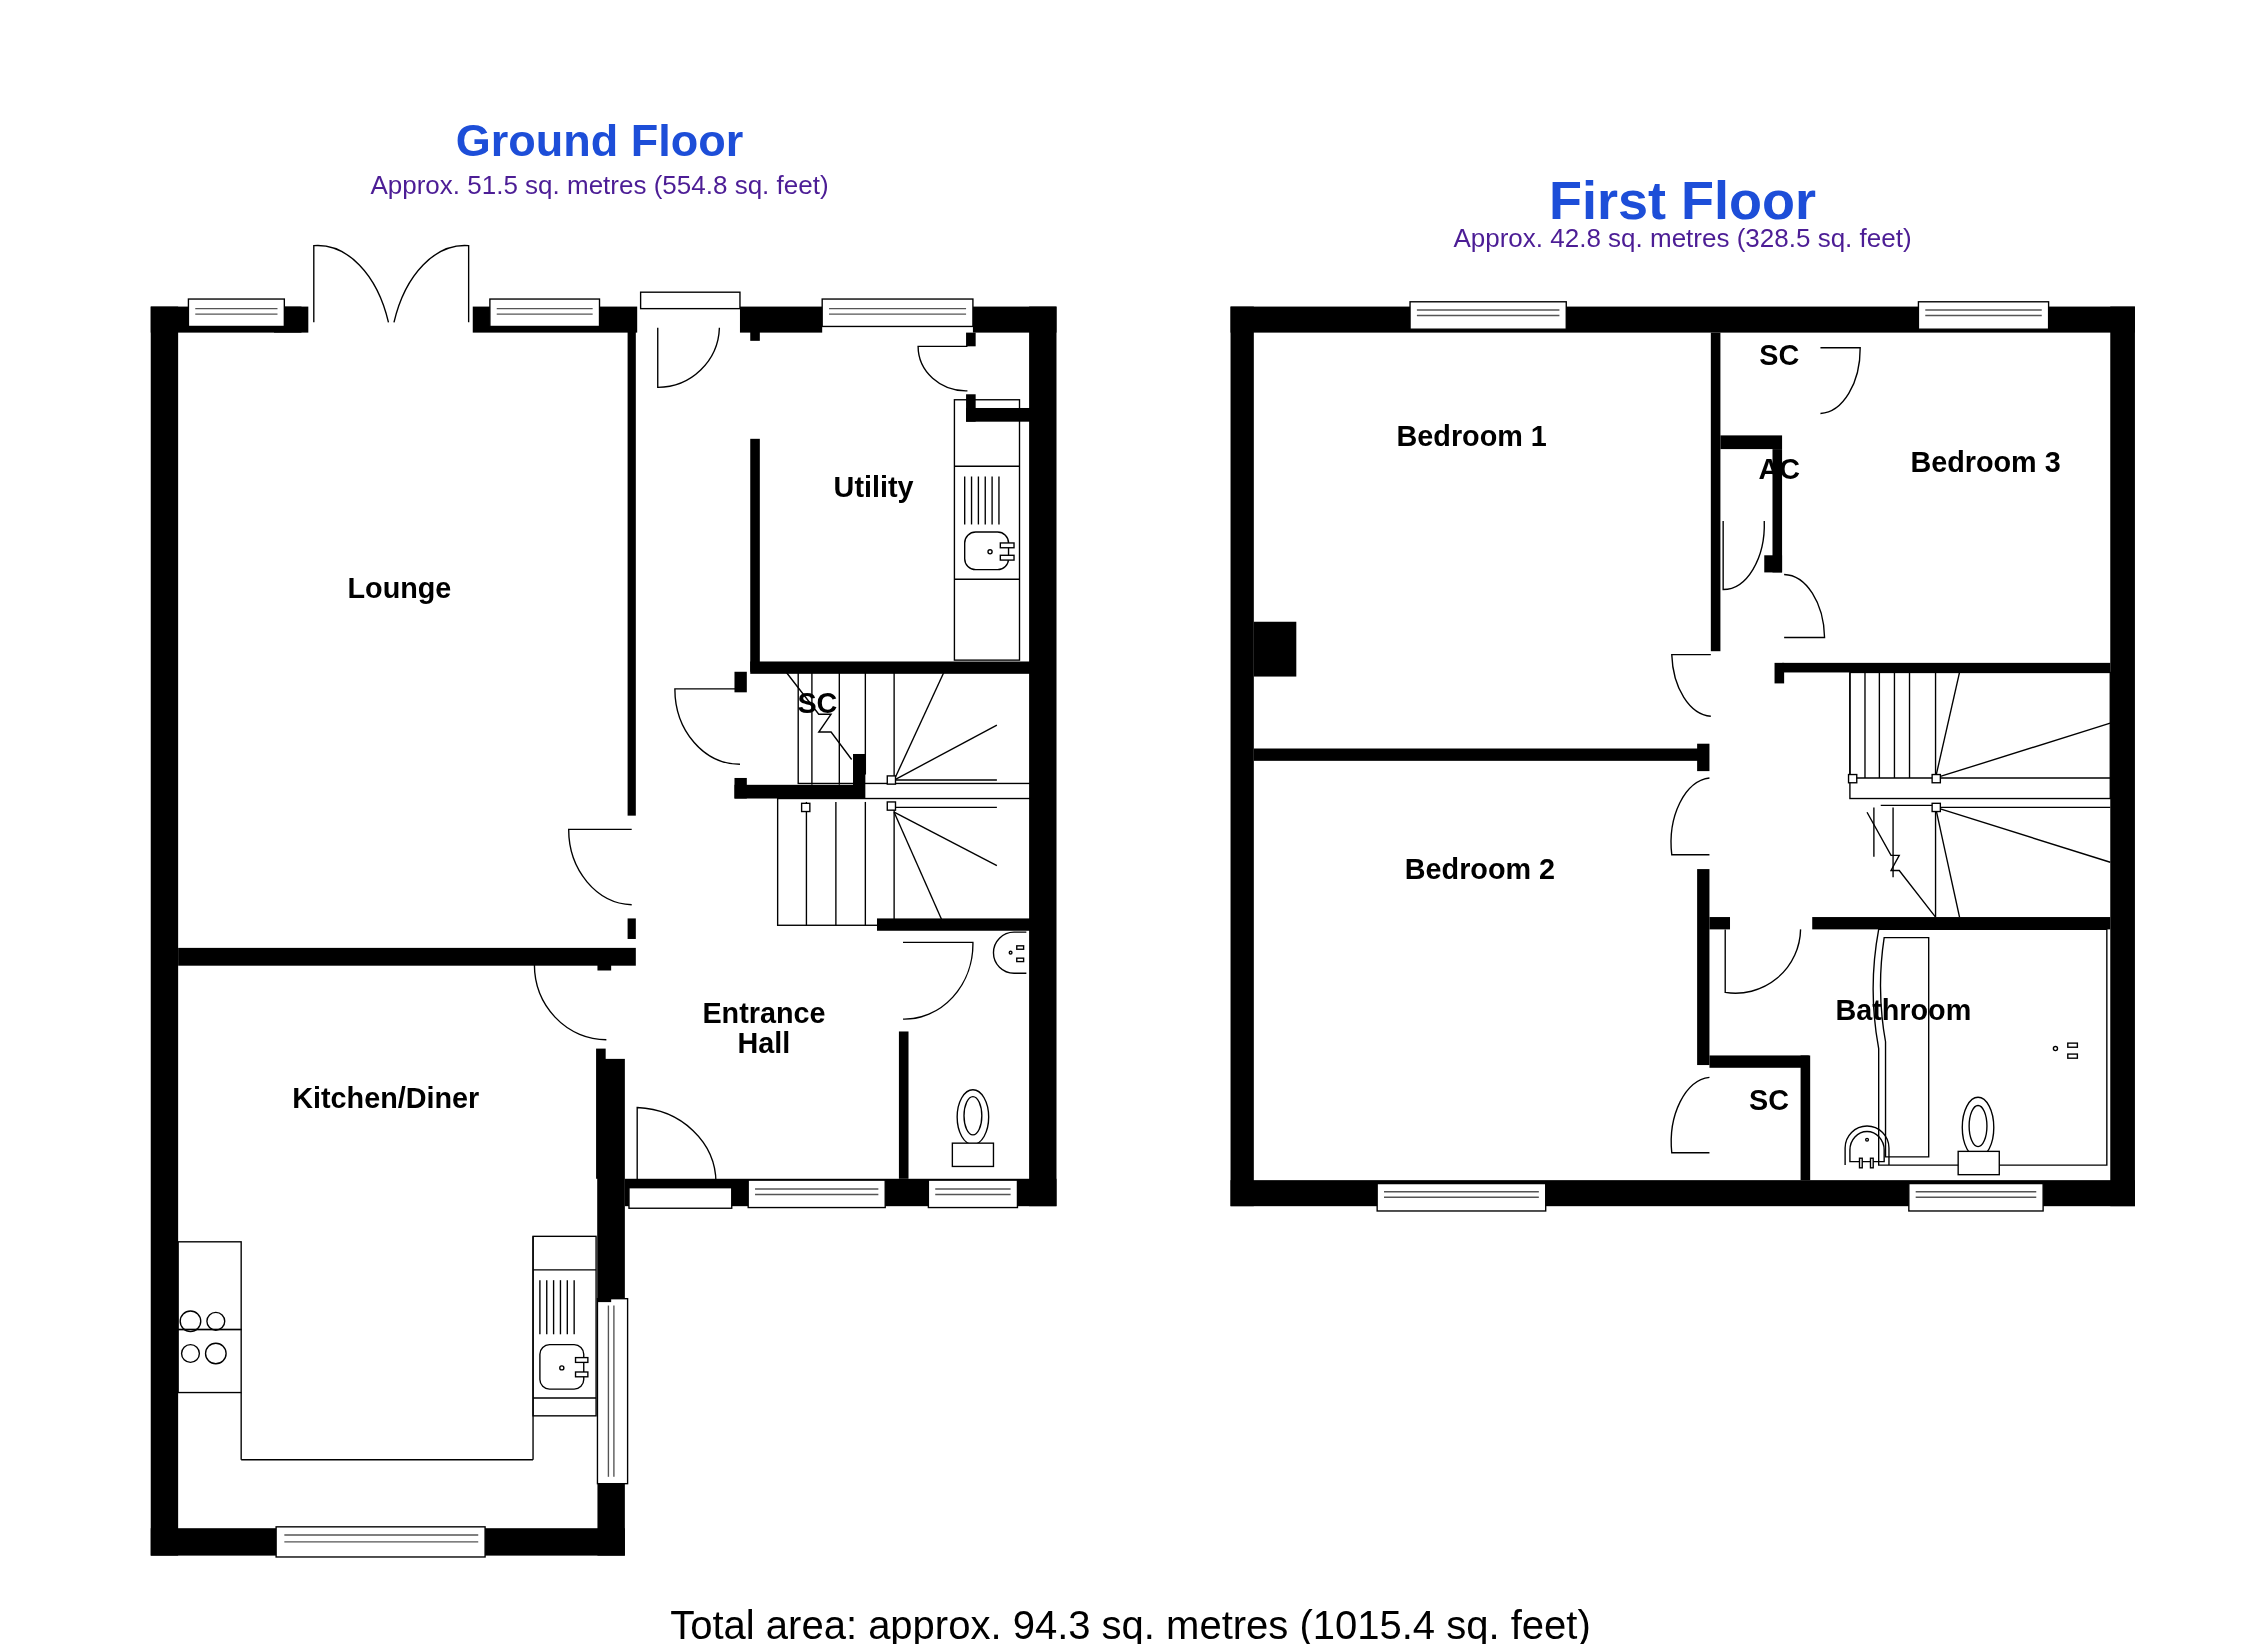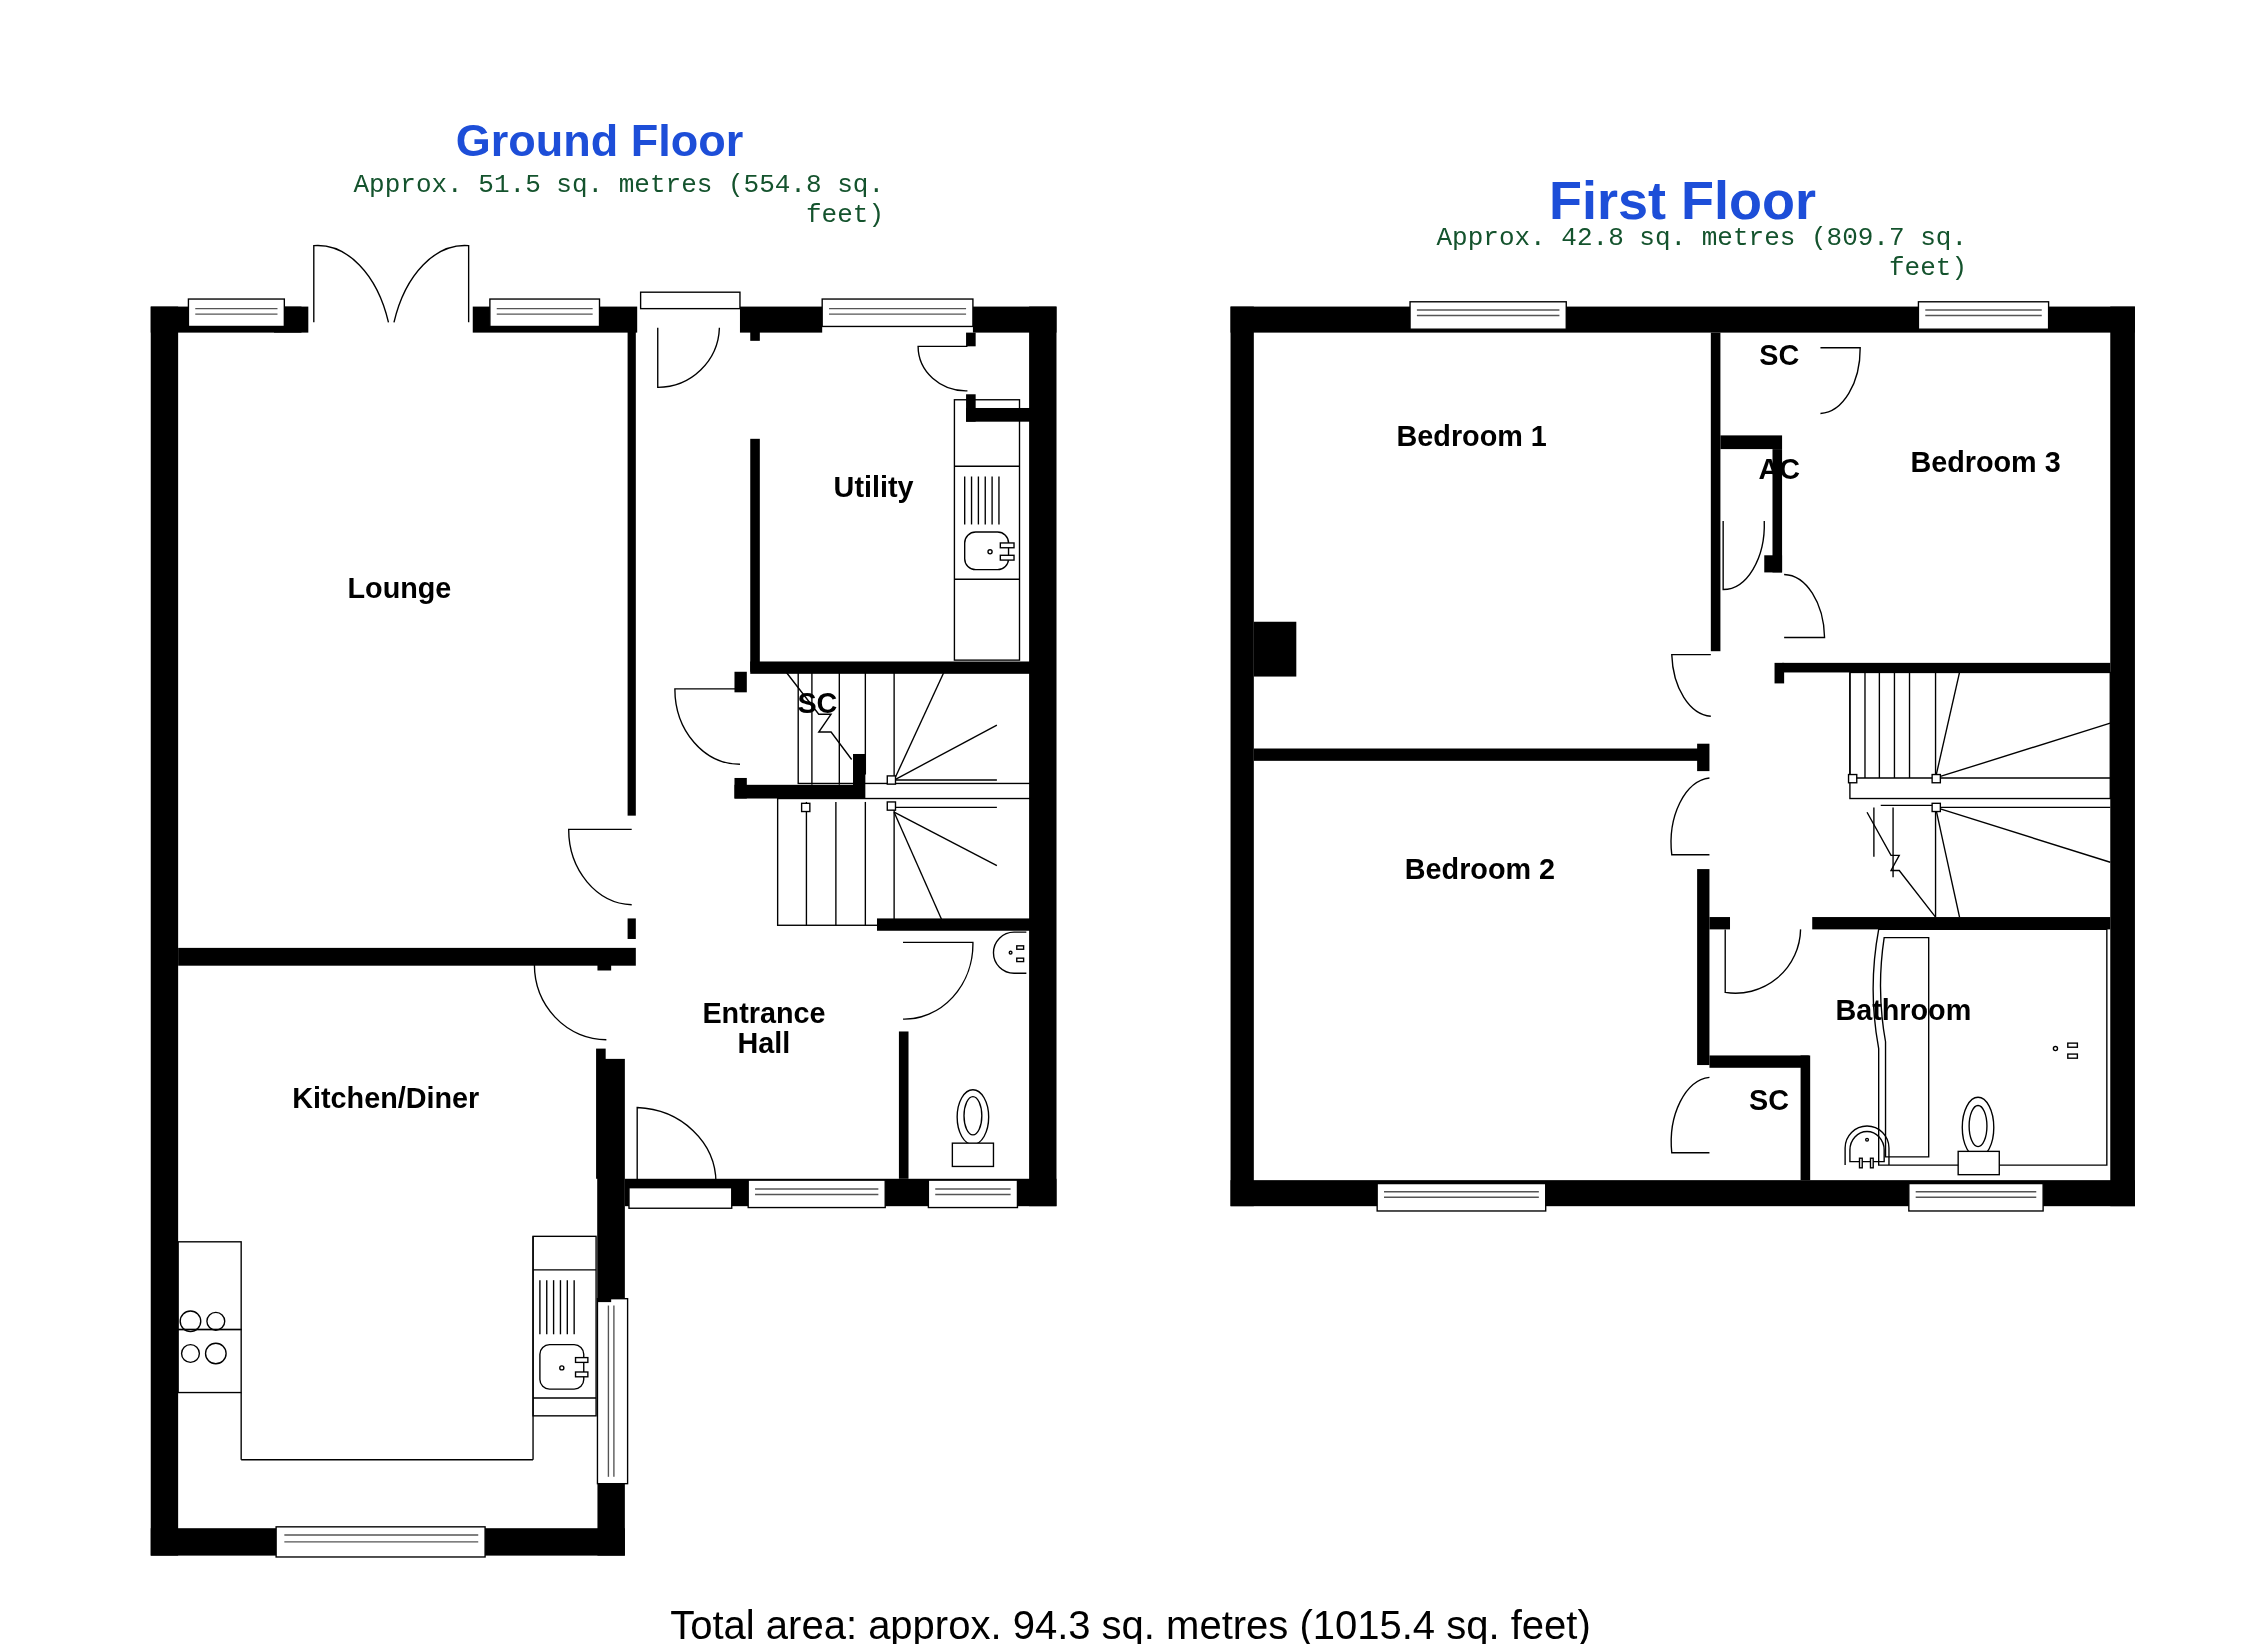--- a/index.html
+++ b/index.html
@@ -1,35 +1,35 @@
 <!DOCTYPE html>
 <html style="font-size:11px"><head>
 <meta charset="utf-8">
 <style>
   html, body { margin: 0; padding: 0; background: #ffffff; }
   body { width: 2261px; height: 1645px; position: relative; overflow: hidden; font-family: "Liberation Sans", sans-serif; }
   .title { position: absolute; text-align: center; color: #1d4ed8; font-weight: bold; font-family: "Liberation Sans", sans-serif; }
-  .subtitle { position: absolute; text-align: right; color: #14532d; font-family: Liberation Mono, monospace; }
+  .subtitle { position: absolute; text-align: center; color: #4c1d95; font-family: Liberation Sans, sans-serif; }
   #plan { position: absolute; left: 0; top: 0; }
   .room-label { font-family: "Liberation Sans", sans-serif; font-weight: bold; fill: #000; font-size: 42px; text-anchor: middle; }
   .wall { fill: #000; }
   .thin { fill: none; stroke: #000; stroke-width: 2; }
   .thinw { fill: #fff; stroke: #000; stroke-width: 2; }
   .win-frame { fill: #fff; stroke: #000; stroke-width: 2; }
   .win-line { stroke: #555; stroke-width: 2; fill: none; }
   .footer { position: absolute; left: 0; width: 2261px; top: 1603px; text-align: center; font-size: 40px; font-family: "Liberation Sans", sans-serif; color: #000; }
 </style>
 </head>
 <body>
 
 <div class="title" style="left:315px; width:569px; top:115px; font-size:45px;">Ground Floor</div>
 <div class="subtitle" style="left:315px; width:569px; top:170px; font-size:26px;">Approx. 51.5 sq. metres (554.8 sq. feet)</div>
 
 <div class="title" style="left:1398px; width:569px; top:169px; font-size:54px;">First Floor</div>
-<div class="subtitle" style="left:1398px; width:569px; top:223px; font-size:26px;">Approx. 42.8 sq. metres (809.7 sq. feet)</div>
+<div class="subtitle" style="left:1398px; width:569px; top:223px; font-size:26px;">Approx. 42.8 sq. metres (328.5 sq. feet)</div>
 
 <svg id="plan" width="2261" height="1645" viewBox="0 0 3300 2400" xmlns="http://www.w3.org/2000/svg">
 
   <g>
 
     <g>
 
       <rect class="wall" x="220" y="447" width="40" height="1823"></rect>
 
       <rect class="wall" x="220" y="2230" width="692" height="40"></rect>

